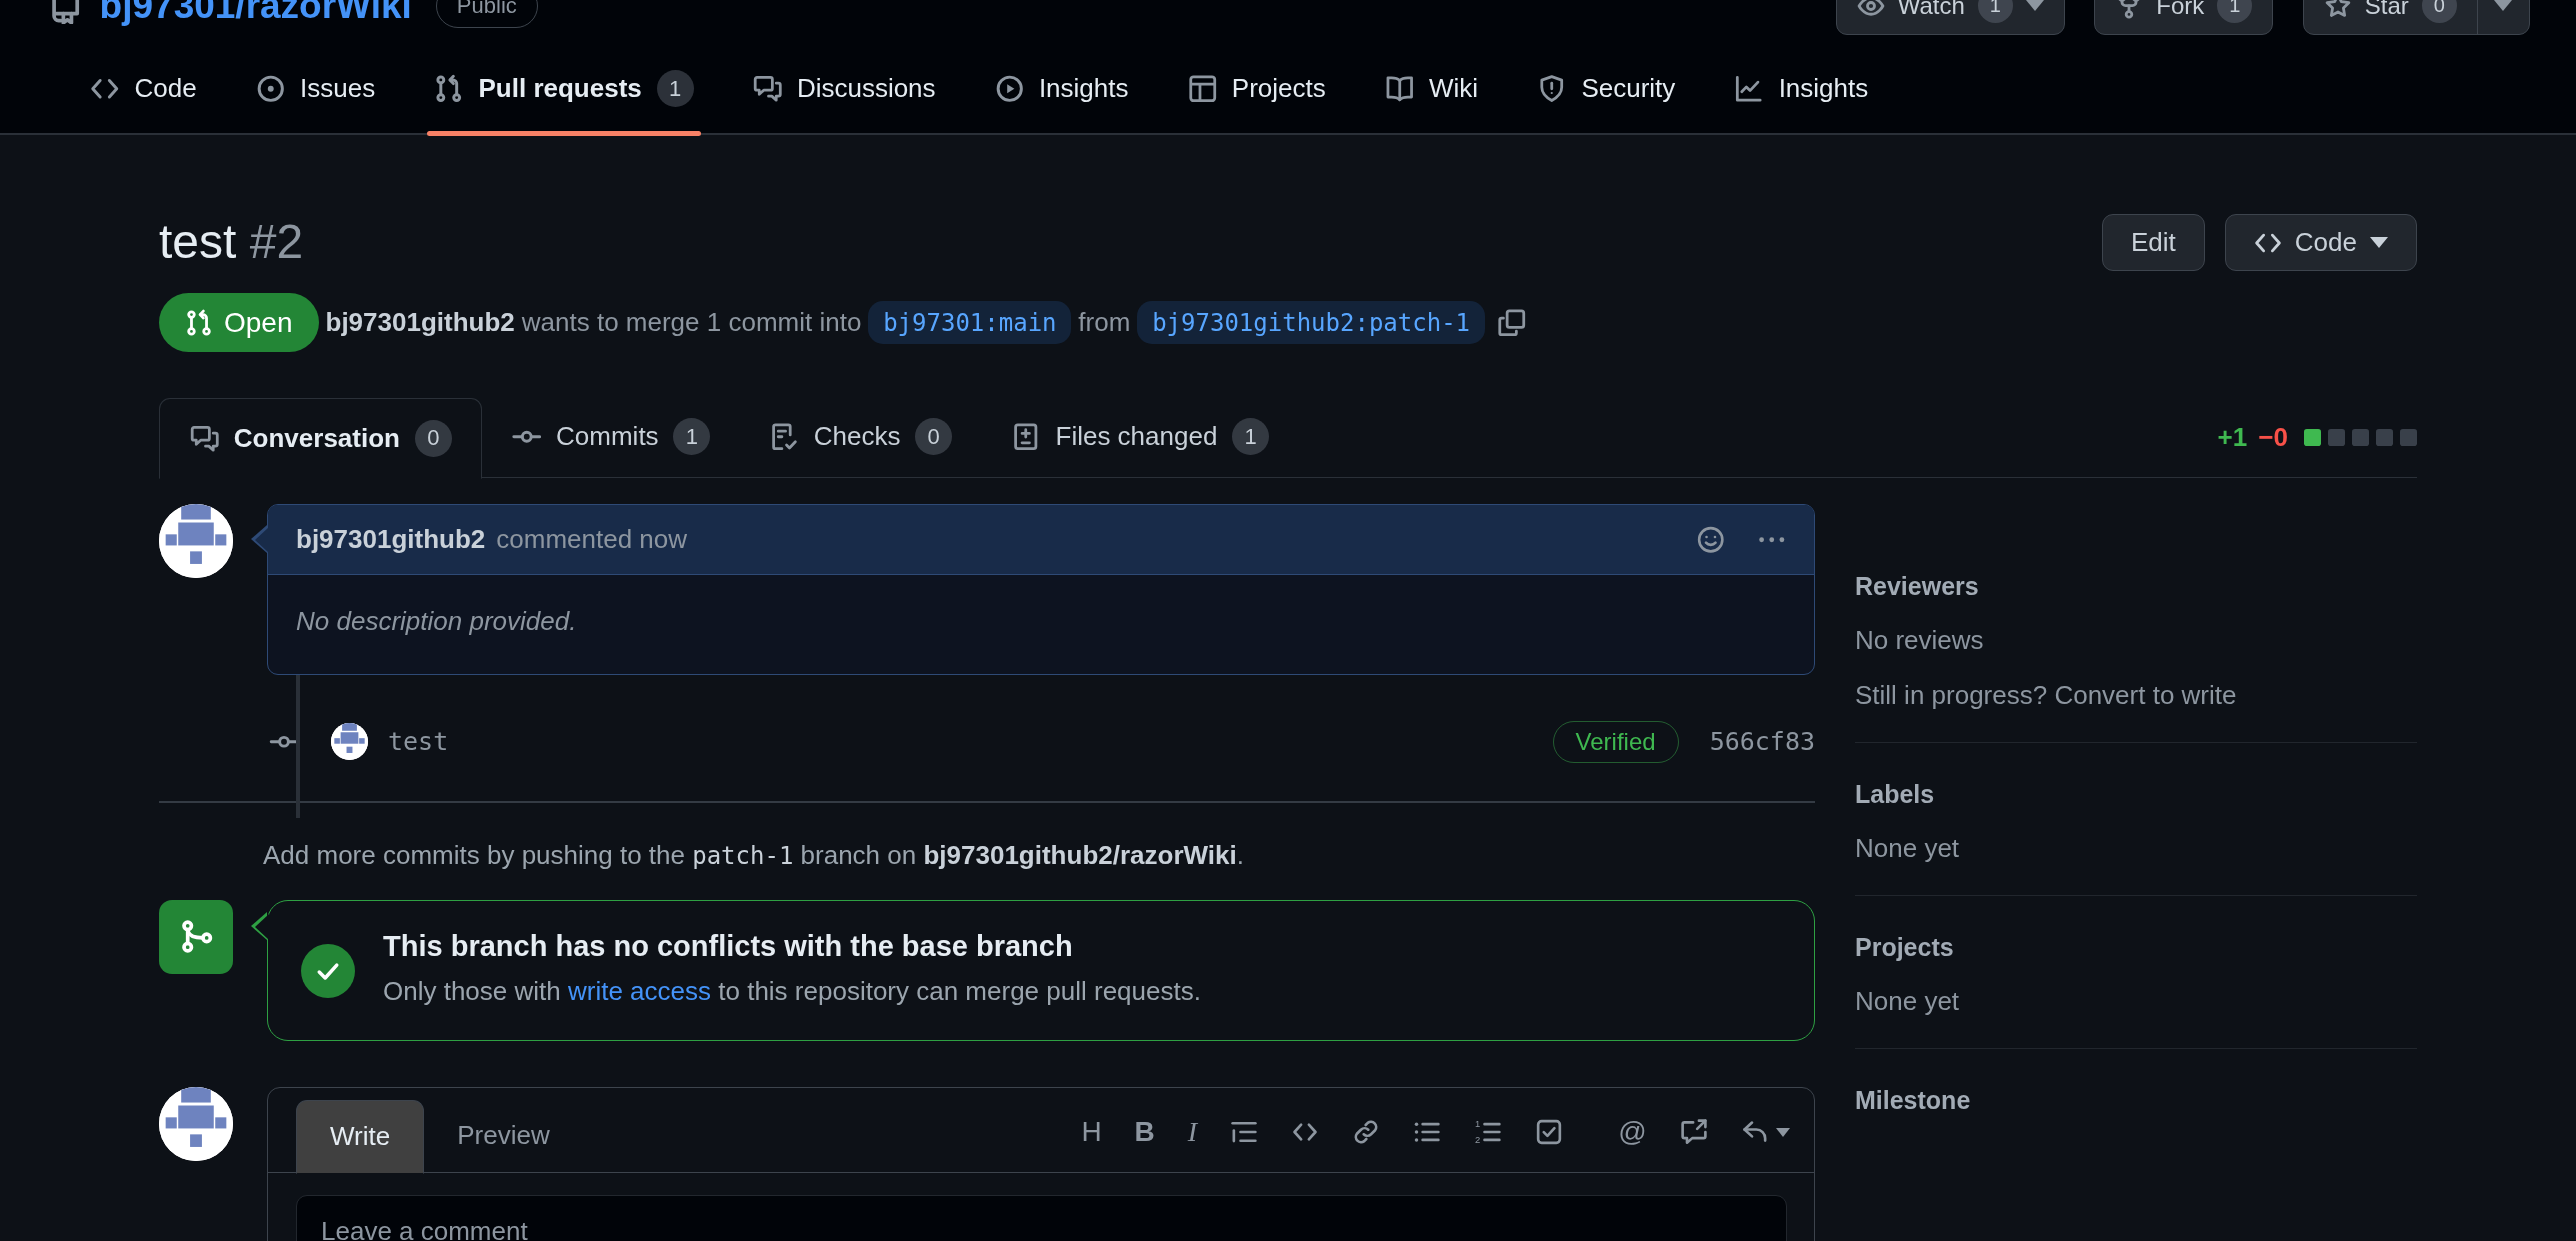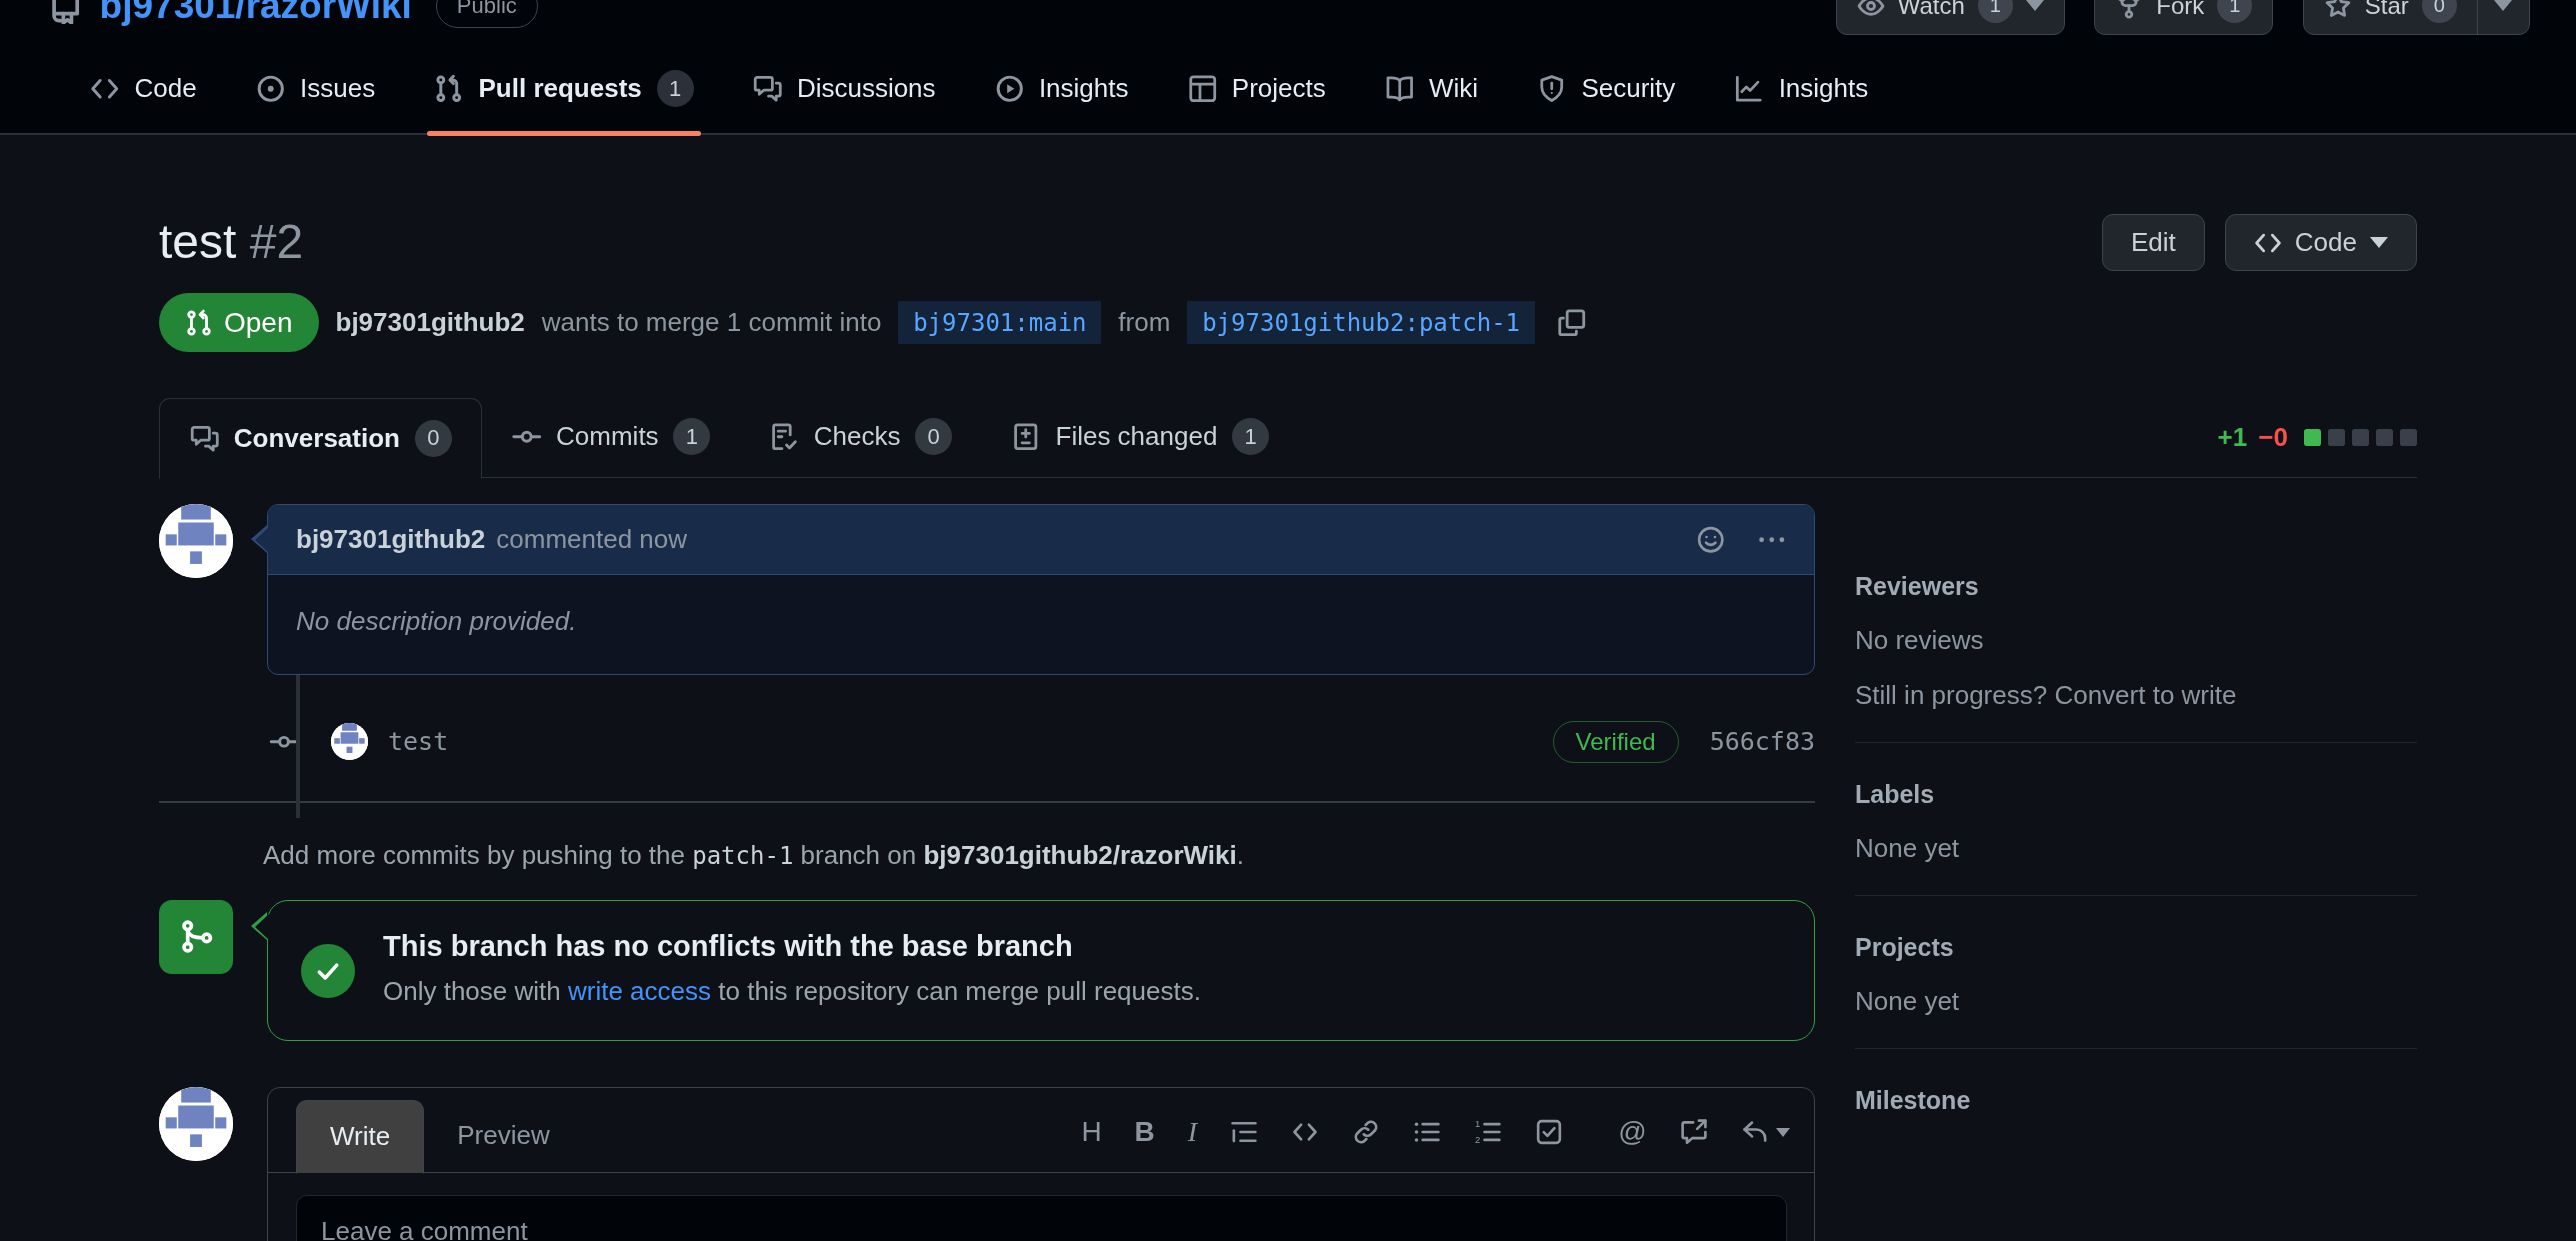--- a/index.html
+++ b/index.html
@@ -62,30 +62,30 @@
   .pr-title { font-size:48px; font-weight:400; color:#e6edf3; line-height:55px; }
   .pr-number { color:#8d96a0; font-weight:400; }
   .title-actions { margin-left:auto; display:flex; gap:20px; }
   .btn {
     display:flex; align-items:center; gap:13px; height:57px; padding:0 28px;
     background:#21262d; border:1.8px solid #3d444d; border-radius:11px;
     color:#c9d1d9; font-size:26px; font-weight:500; cursor:pointer;
   }
   .btn .ic { color:#c9d1d9; }
 
-  .byline-row { display:flex; align-items:center; gap:17px; margin-top:22px; }
+  .byline-row { display:flex; align-items:center; gap:7px; margin-top:22px; }
   .state-pill {
     display:flex; align-items:center; gap:11px; height:59px; padding:0 26px;
     background:#238636; border-radius:29.5px; color:#ffffff; font-size:28px; font-weight:500;
   }
   .byline-author { font-weight:bold; color:#c9d1d9; }
   .byline-text { color:#8d96a0; }
   .branch-chip {
     font-family:"DejaVu Sans Mono","Liberation Mono",monospace; font-size:24px;
-    color:#58a6ff; background:rgba(56,139,253,0.15); padding:7.4px 14.8px; border-radius:1px;
+    color:#58a6ff; background:rgba(56,139,253,0.15); padding:7.4px 14.8px; border-radius:15px;
   }
   .copy-btn { color:#8d96a0; margin-left:5.5px; cursor:pointer; }
 
   
   .tabnav { display:flex; align-items:flex-end; margin-top:44px; border-bottom:1.8px solid #2a3038; }
   .tab {
     display:flex; align-items:center; gap:14.8px; height:81px; padding:0 29.5px;
     color:#c9d1d9; cursor:pointer;
   }
   .tab .ic { color:#8d96a0; }

